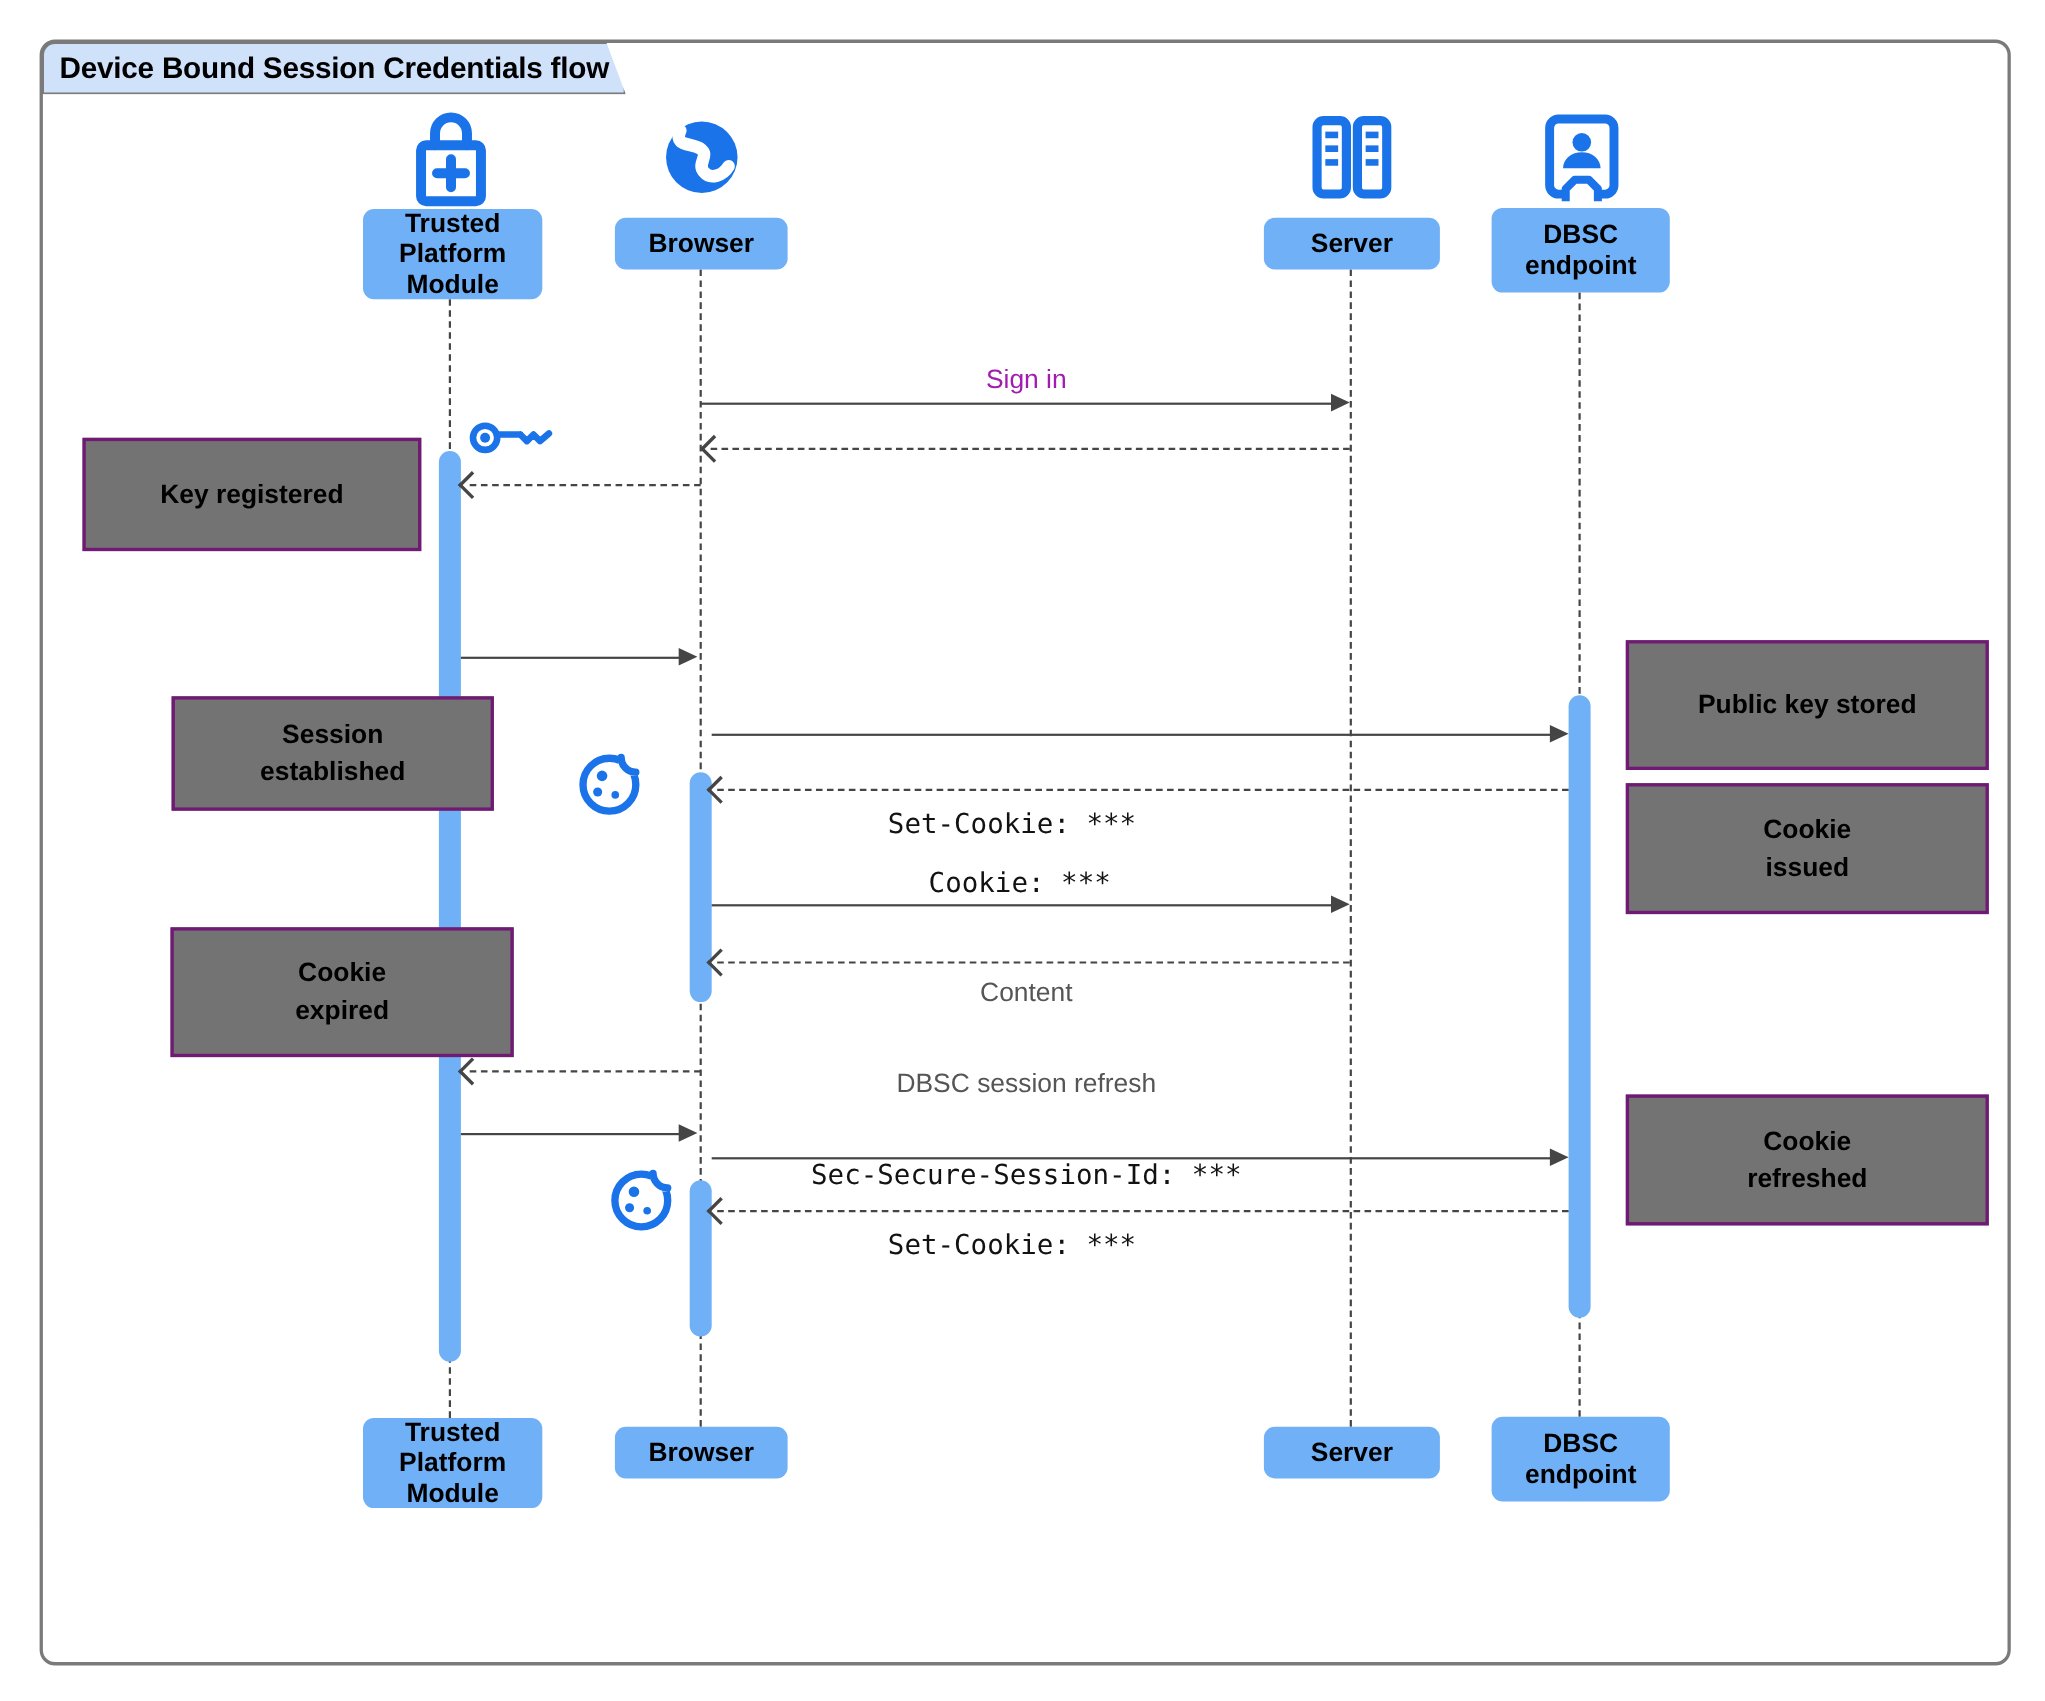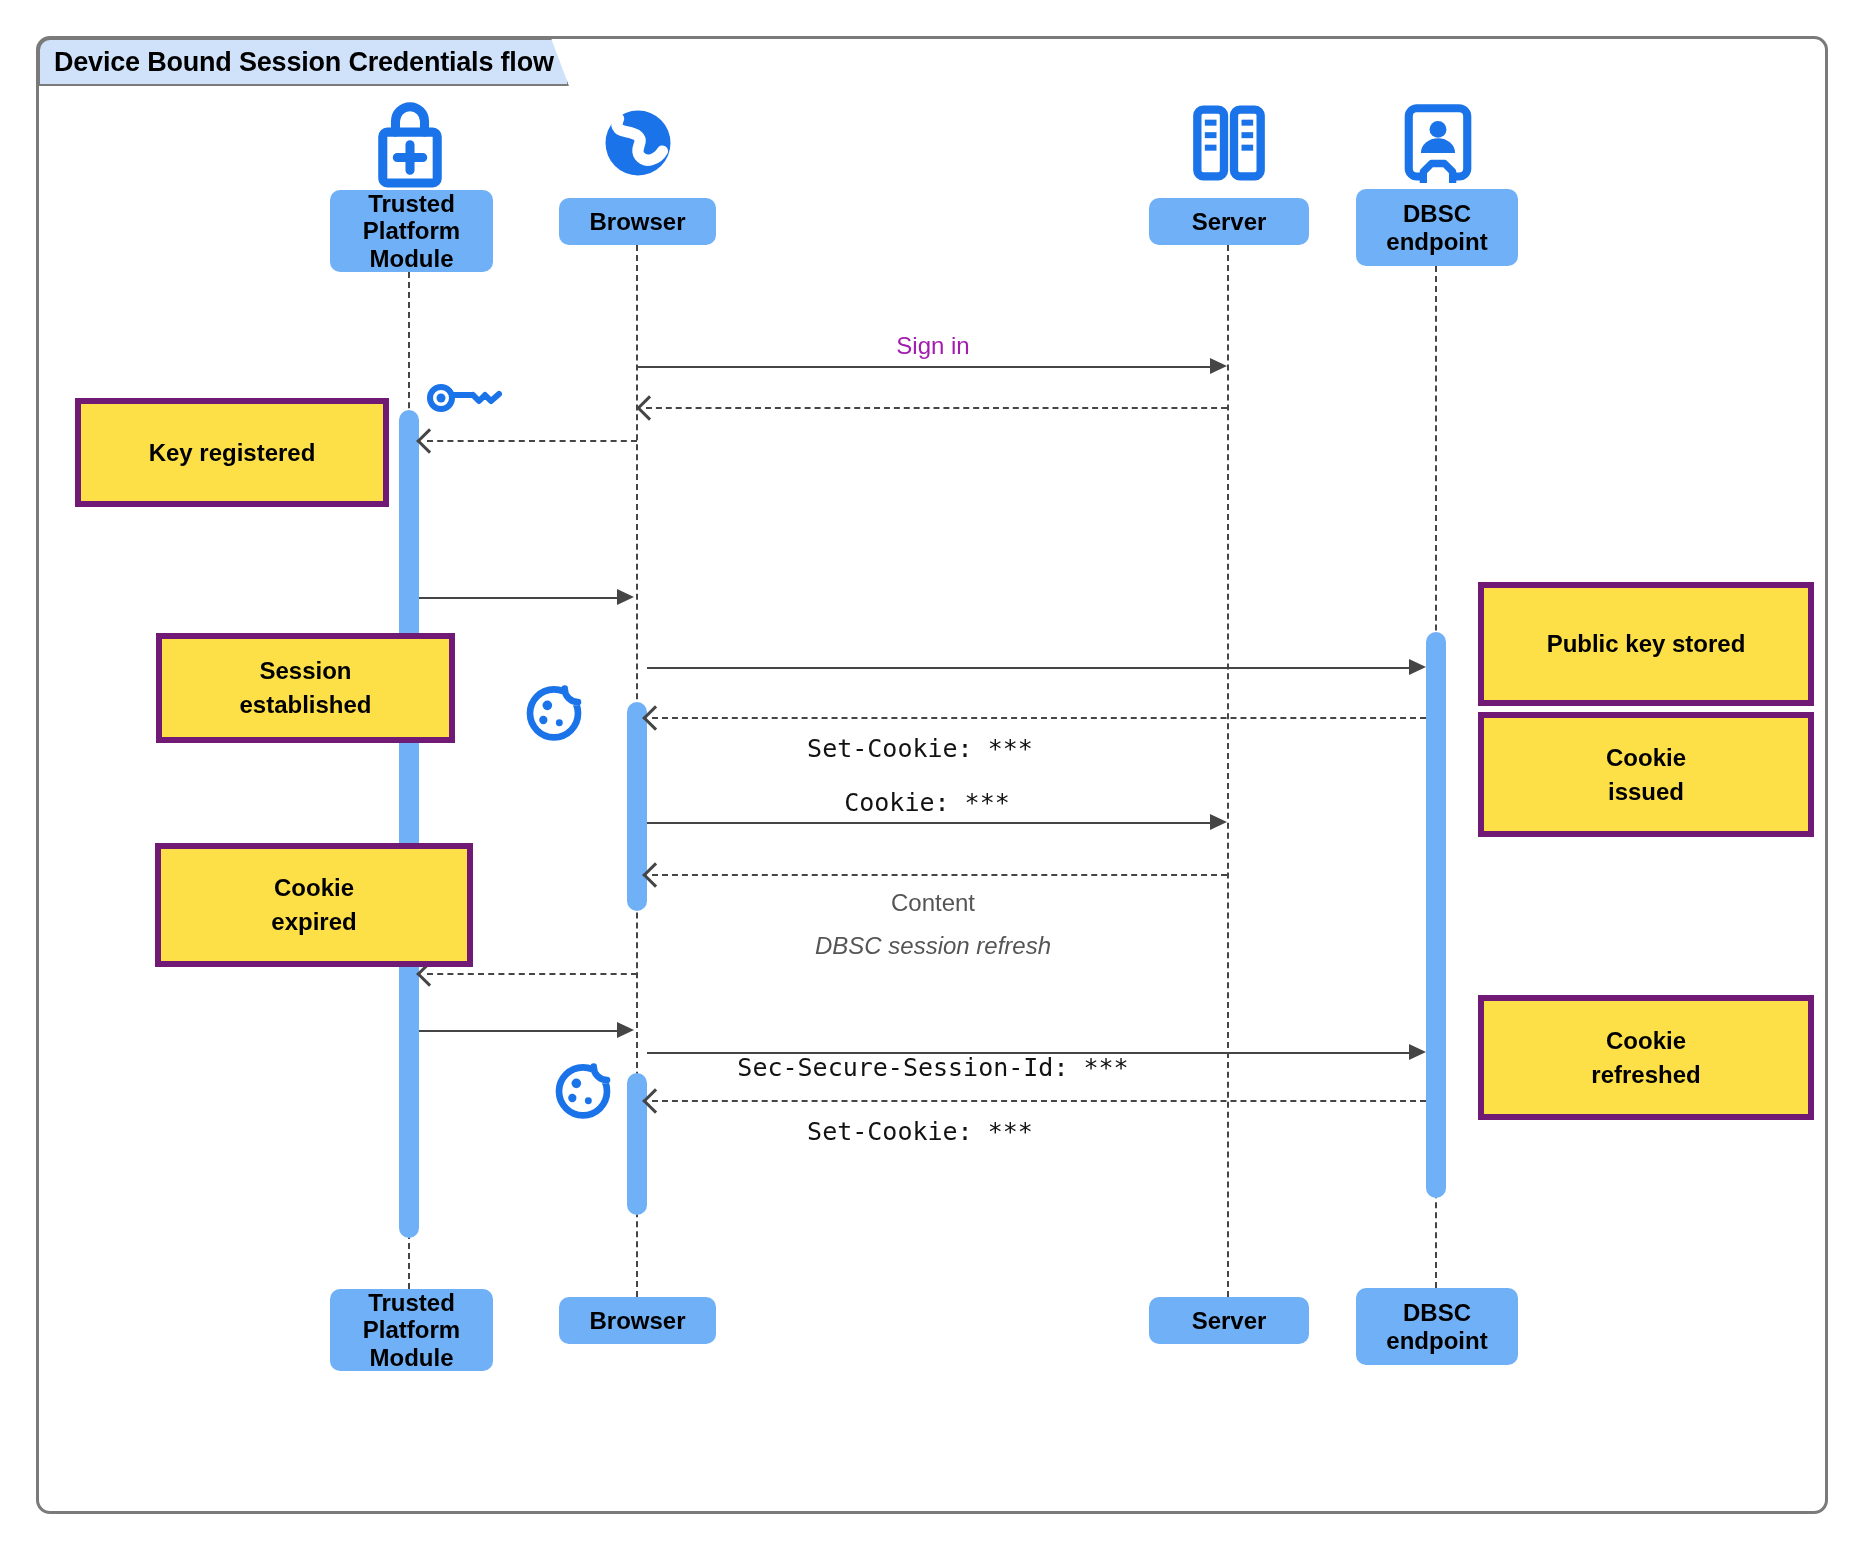--- a/index.html
+++ b/index.html
@@ -10,21 +10,21 @@
   .title-tab{position:absolute;left:38px;top:38px;width:527px;height:44px;background:#cfe2fa;
          border:2px solid #7a7a7a;border-top-left-radius:12px;z-index:6;
          clip-path:polygon(0 0,calc(100% - 18px) 0,100% 100%,0 100%);
          display:flex;align-items:center;}
   .title-tab span{font-size:27px;font-weight:bold;color:#000;padding-left:14px;letter-spacing:-0.2px;}
   .lifeline{position:absolute;width:0;border-left:2px dashed #454545;z-index:1;}
   .act{position:absolute;width:20px;background:#6fb0f7;border-radius:10px;z-index:2;}
   .plabel{position:absolute;background:#6fb0f7;border-radius:10px;color:#000;font-weight:bold;
           font-size:24px;line-height:1.15;display:flex;align-items:center;justify-content:center;
           text-align:center;white-space:pre-line;z-index:3;}
-  .note{position:absolute;background:#fde047;border:6px solid #701a75;color:#000;font-weight:bold;
+  .note{position:absolute;background:#737373;border:3px solid #701a75;color:#000;font-weight:bold;
         font-size:24px;line-height:1.4;display:flex;align-items:center;justify-content:center;
         text-align:center;white-space:pre-line;z-index:4;}
   .msgline{position:absolute;height:0;border-top:2px solid #454545;z-index:3;}
   .msgline.dashed{border-top:2px dashed #454545;}
   .ah-right{position:absolute;width:0;height:0;border-top:8px solid transparent;
             border-bottom:8px solid transparent;border-left:17px solid #454545;z-index:3;}
   .chev-left{position:absolute;width:15px;height:15px;border-left:3px solid #454545;
              border-bottom:3px solid #454545;transform:rotate(45deg);z-index:3;}
   .mlabel{position:absolute;font-size:24px;color:#555;text-align:center;z-index:3;}
   .mlabel.dark{color:#a21caf;}
@@ -164,21 +164,21 @@
 
   <div class="note" style="left:155px;top:843px;width:306px;height:112px;">Cookie
 expired</div>
 
   <div class="msgline dashed" style="left:427px;top:973px;width:210px;"></div>
   <div class="chev-left" style="left:420px;top:965px;"></div>
 
   <div class="msgline" style="left:419px;top:1030px;width:200px;"></div>
   <div class="ah-right" style="left:617px;top:1022px;"></div>
 
-  <div class="mlabel" style="left:637px;top:932px;width:592px;font-style:italic;">DBSC session refresh</div>
+  <div class="mlabel" style="left:637px;top:972px;width:592px;">DBSC session refresh</div>
   <div class="mlabel mono" style="left:637px;top:1008px;width:592px;margin-top:45px;">Sec-Secure-Session-Id: ***</div>
   <div class="msgline" style="left:647px;top:1052px;width:763px;"></div>
   <div class="ah-right" style="left:1409px;top:1044px;"></div>
 
   <div class="icon" style="left:551px;top:1058px;">
     <svg width="64" height="64" viewBox="0 0 48 48" fill="none" stroke="#1a73e8" stroke-width="5" stroke-linecap="round">
       <circle cx="24" cy="25" r="18"></circle>
       <circle cx="40" cy="9" r="10" fill="#ffffff" stroke="none"></circle>
       <path d="M32 6.5 A10 10 0 0 0 42 16.5"></path>
       <g fill="#1a73e8" stroke="none">

